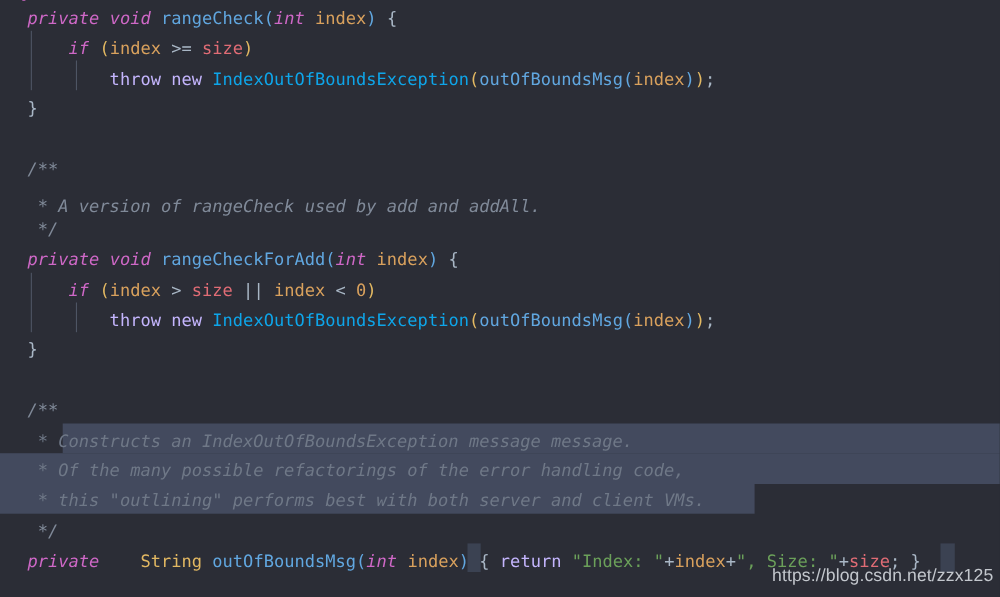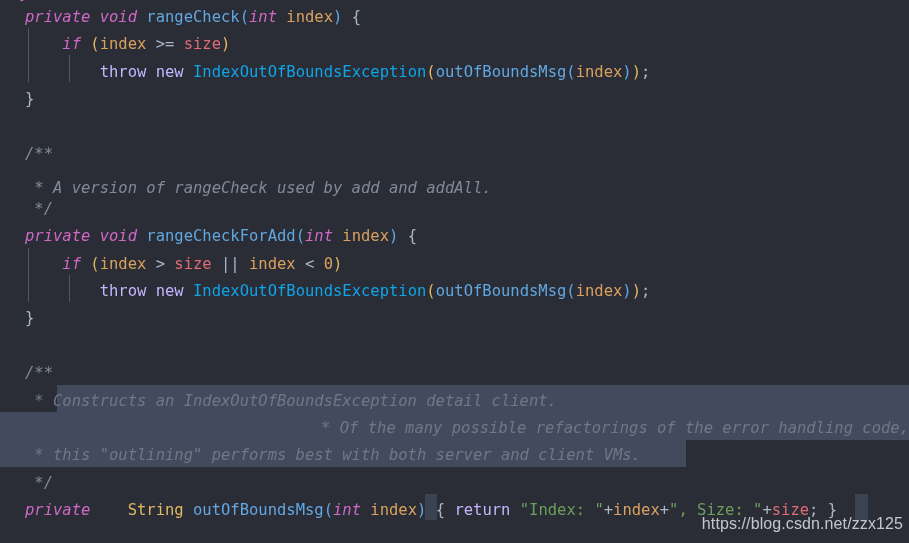--- a/index.html
+++ b/index.html
@@ -142,22 +142,22 @@
         <div class="line" style="top: 113.6px;"><span class="ln-text"></span></div>
         <div class="line" style="top: 141px;"><span class="ln-text"><span class="cmt">/**</span></span></div>
         <div class="line" style="top: 175px;"><span class="ln-text"><span class="cmt"> * A version of rangeCheck used by add and addAll.</span></span></div>
         <div class="line" style="top: 195.8px;"><span class="ln-text"><span class="cmt"> */</span></span></div>
         <div class="line" style="top: 223.2px;"><span class="ln-text"><span class="kw-it">private</span><span class="op"> </span><span class="kw-it">void</span><span class="op"> </span><span class="method">rangeCheckForAdd</span><span class="paren-b">(</span><span class="kw-it">int</span><span class="op"> </span><span class="param">index</span><span class="paren-b">)</span><span class="op"> </span><span class="brace">{</span></span></div>
         <div class="line" style="top: 250.6px;"><span class="ln-text"><span class="op">    </span><span class="kw-it">if</span><span class="op"> </span><span class="paren-g">(</span><span class="param">index</span><span class="op"> &gt; </span><span class="field">size</span><span class="op"> || </span><span class="param">index</span><span class="op"> &lt; </span><span class="num">0</span><span class="paren-g">)</span></span></div>
         <div class="line" style="top: 278px;"><span class="ln-text"><span class="op">        </span><span class="kwm">throw</span><span class="op"> </span><span class="kwm">new</span><span class="op"> </span><span class="cls">IndexOutOfBoundsException</span><span class="paren-g">(</span><span class="method">outOfBoundsMsg</span><span class="paren-b">(</span><span class="param">index</span><span class="paren-b">)</span><span class="paren-g">)</span><span class="punct">;</span></span></div>
         <div class="line" style="top: 305.4px;"><span class="ln-text"><span class="brace">}</span></span></div>
         <div class="line" style="top: 332.8px;"><span class="ln-text"></span></div>
         <div class="line" style="top: 360.2px;"><span class="ln-text"><span class="cmt">/**</span></span></div>
-        <div class="line" style="top: 387.6px;"><span class="ln-text"><span class="cmt-d"> * Constructs an IndexOutOfBoundsException detail client.</span></span></div>
-        <div class="line" style="top: 415px; text-align: right;"><span class="ln-text"><span class="cmt-d"> * Of the many possible refactorings of the error handling code,</span></span></div>
+        <div class="line" style="top: 387.6px;"><span class="ln-text"><span class="cmt-d"> * Constructs an IndexOutOfBoundsException message message.</span></span></div>
+        <div class="line" style="top: 415px;"><span class="ln-text"><span class="cmt-d"> * Of the many possible refactorings of the error handling code,</span></span></div>
         <div class="line" style="top: 442.4px;"><span class="ln-text"><span class="cmt-d"> * this "outlining" performs best with both server and client VMs.</span></span></div>
         <div class="line" style="top: 469.8px;"><span class="ln-text"><span class="cmt"> */</span></span></div>
         <div class="line" style="top: 497.2px;"><span class="ln-text"><span class="kw-it">private</span><span class="op"> </span><span class="type">String</span><span class="op"> </span><span class="method">outOfBoundsMsg</span><span class="paren-b">(</span><span class="kw-it">int</span><span class="op"> </span><span class="param">index</span><span class="paren-b">)</span><span class="op"> </span><span class="brace">{</span><span class="op"> </span><span class="kwm">return</span><span class="op"> </span><span class="str">"Index: "</span><span class="op">+</span><span class="param">index</span><span class="op">+</span><span class="str">", Size: "</span><span class="op">+</span><span class="field">size</span><span class="punct">;</span><span class="op"> </span><span class="brace">}</span></span></div>
       </div>
 
   </div>
 
   <div id="watermark">https://blog.csdn.net/zzx125</div>
 
 </div>

